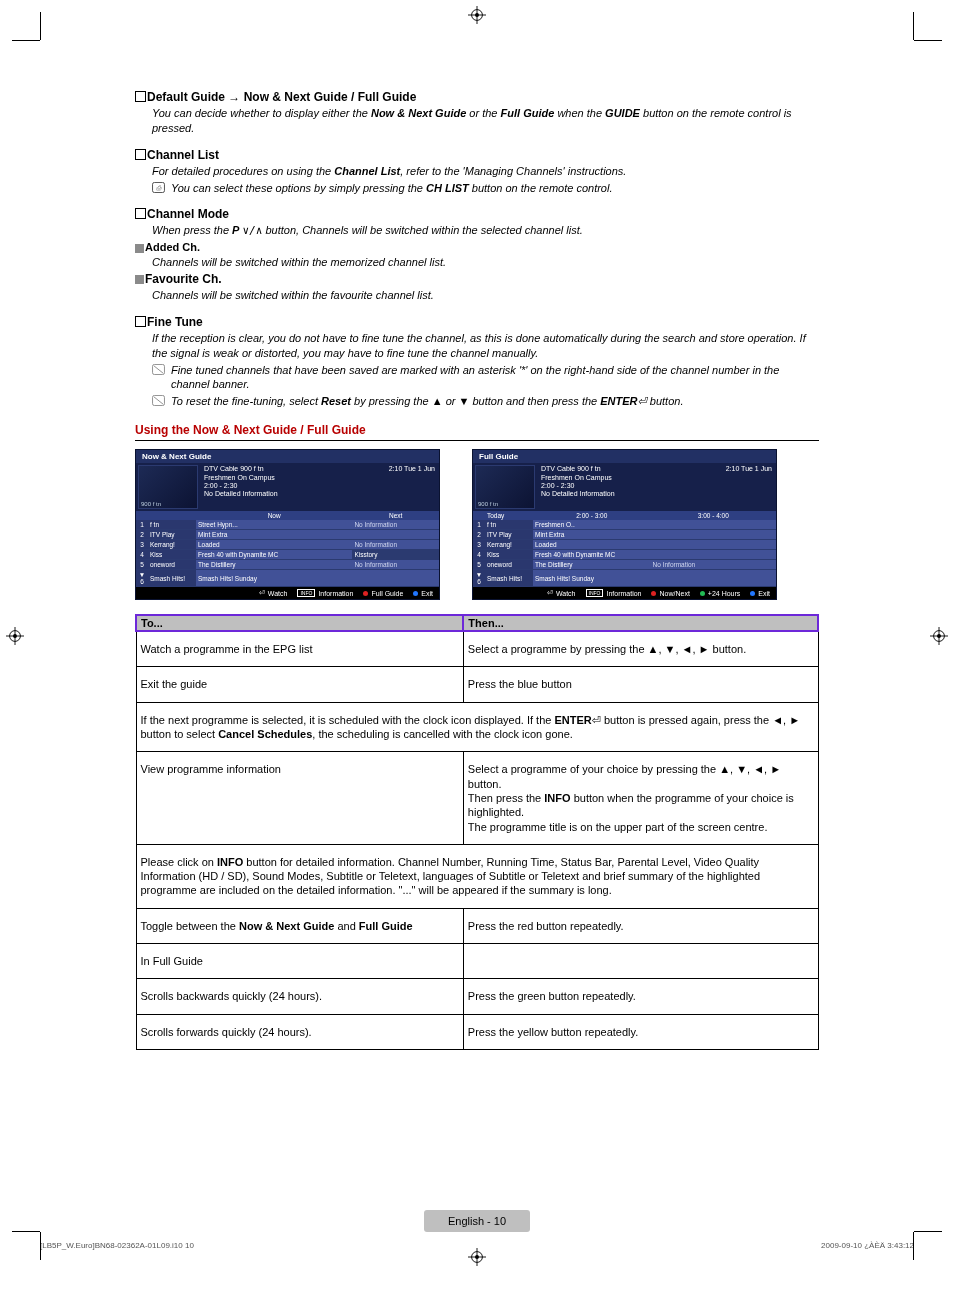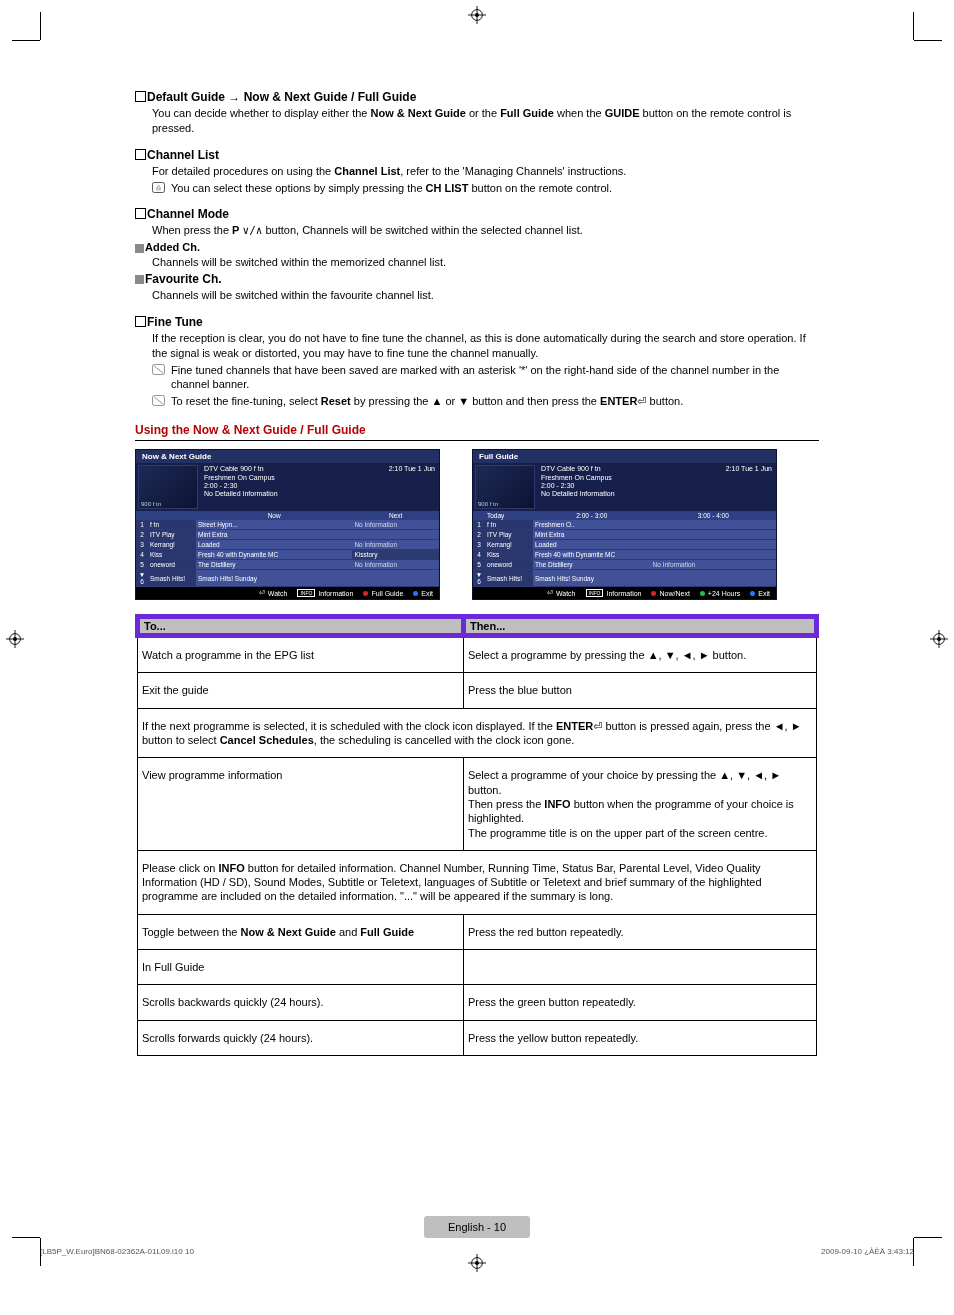--- a/index.html
+++ b/index.html
@@ -22,21 +22,21 @@
   .doc { padding: 90px 135px 0 135px; }
   .section { margin-bottom: 12px; }
   .h-outline {
     display:flex; align-items:flex-start; gap:1px; margin-bottom:2px;
   }
   .h-outline .box {
     width:11px; height:11px; border:1.4px solid #000; background:#fff; flex:0 0 auto; position:relative; top:1px;
   }
   .h-outline .box.sq { border:none; background:#8a8a8a; width:9px; height:9px; top:3px; }
   .h-outline .title { font-weight:bold; font-size:12px; }
-  .body-indent { padding-left: 17px; line-height:1.35; }
+  .body-indent { padding-left: 17px; line-height:1.35;font-style:italic; }
   .body-indent p { margin-bottom:2px; }
   .note-line { display:flex; gap:6px; margin-bottom:2px; line-height:1.35; }
   .note-line .icon { width:13px; height:11px; flex:0 0 auto; position:relative; top:1px;}
   .note-line .icon svg { width:13px; height:11px; }
   .section-h2 {
     font-weight:bold; color:#b80000; font-size:12px; border-bottom:1px solid #000;
     padding-bottom:3px; margin-top:14px; margin-bottom:8px;
   }
   .guide-shots { display:flex; gap:32px; margin-bottom:14px; padding-left:0; }
   .guide-card { width:305px; background:#16204a; color:#fff; font-size:7px; border:1px solid #0a1230; }
@@ -53,21 +53,21 @@
   .guide-card td.nm { background:#2a376e; width:48px; }
   .guide-card td.ni { color:#d0d6ef; }
   .guide-card td.kk { background:#2b3a70; }
   .guide-card .foot { background:#000; color:#fff; display:flex; gap:10px; padding:2px 6px; justify-content:flex-end; }
   .guide-card .foot span { display:flex; align-items:center; gap:3px;}
   .dot { width:5px; height:5px; border-radius:50%; display:inline-block; }
   .dot.red{background:#d22;} .dot.blue{background:#27f;} .dot.green{background:#2b5;}
   .infobox { border:1px solid #fff; padding:0 2px; font-size:5px; }
 
   table.instr { width:100%; border-collapse:collapse; font-size:11px; }
-  table.instr th { background:#bfbfbf; text-align:left; padding:1px 4px; border:5px solid #6d28d9; font-weight:bold; }
+  table.instr th { background:#bfbfbf; text-align:left; padding:1px 4px; border:2px solid #6d28d9; font-weight:bold; }
   table.instr td { border:1px solid #000; padding:10px 4px; vertical-align:top; line-height:1.3; }
   table.instr td p { margin-bottom:0; }
 
   .page-foot { text-align:center; margin-top:160px; }
   .page-foot .pill { display:inline-block; background:#bfbfbf; padding:5px 24px; border-radius:3px; font-size:11px; }
 
   .bottom-bar { position:absolute; bottom:22px; left:40px; right:40px; display:flex; justify-content:space-between; font-size:8px; color:#555;text-align:right; }
   .crop-b1 { position:absolute; bottom:12px; left:40px; width:1px; height:28px; background:#000; }
   .crop-b2 { position:absolute; bottom:40px; left:12px; width:28px; height:1px; background:#000; }
   .crop-tr1 { position:absolute; top:12px; right:40px; width:1px; height:28px; background:#000; }

